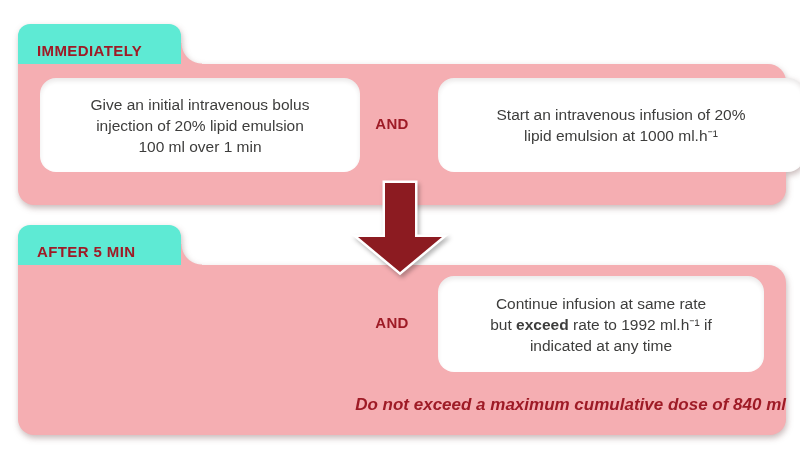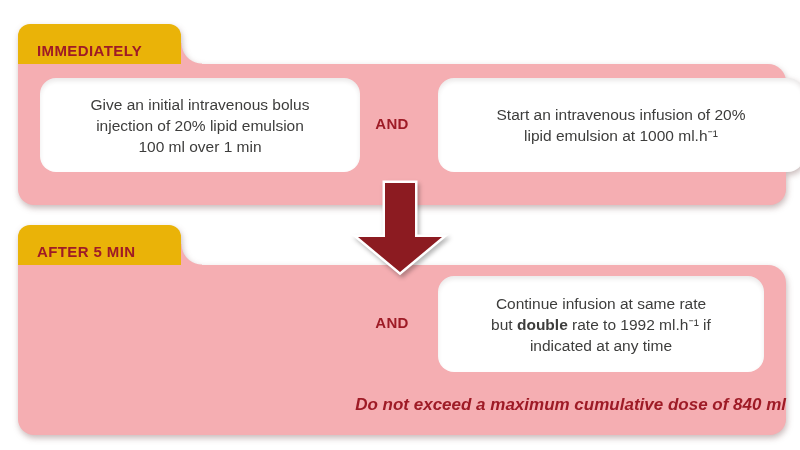--- a/index.html
+++ b/index.html
@@ -3,21 +3,21 @@
 <meta charset="utf-8">
 <style>
   html,body{margin:0;padding:0;background:#ffffff;}
   .stage{
     position:relative;width:800px;height:450px;background:#ffffff;overflow:hidden;
     font-family:"Liberation Sans", sans-serif;
   }
   .panel-group{position:absolute;left:0;top:0;width:800px;filter:drop-shadow(1px 3px 3px rgba(110,70,70,0.38));}
   .tab{
     position:absolute;left:18px;width:163px;height:52px;
-    background:#eab308;border-radius:12px 12px 0 0;
+    background:#5eead4;border-radius:12px 12px 0 0;
     box-sizing:border-box;padding:18px 0 0 19px;
   }
   .tab-fillet{
     position:absolute;left:181px;width:21px;height:21px;
     background:radial-gradient(circle 21px at 100% 0, rgba(245,174,178,0) 20px, #F5AEB2 21px);
   }
   .panel-body{
     position:absolute;left:18px;width:768px;
     background:#F5AEB2;border-radius:0 18px 16px 16px;
   }
@@ -75,20 +75,20 @@
 
   <div class="panel-group">
     <div class="tab" style="top:225px;">
       <span class="panel-title">AFTER 5 MIN</span>
     </div>
     <div class="tab-fillet" style="top:244px;"></div>
     <div class="panel-body" style="top:265px;height:170px;">
       <div class="and-label" style="left:342px;top:49px;">AND</div>
       <div class="wbox" style="left:420px;top:11px;width:326px;height:96px;">
         <span class="ln">Continue infusion at same rate</span>
-        <span class="ln"><span>but </span><b>double</b><span> rate to 1992 ml.h⁻¹ if</span></span>
+        <span class="ln"><span>but </span><b>exceed</b><span> rate to 1992 ml.h⁻¹ if</span></span>
         <span class="ln">indicated at any time</span>
       </div>
       <div class="footer-note" style="top:130px;">Do not exceed a maximum cumulative dose of 840 ml</div>
     </div>
   </div>
 
 </div>
 
 </body></html>

